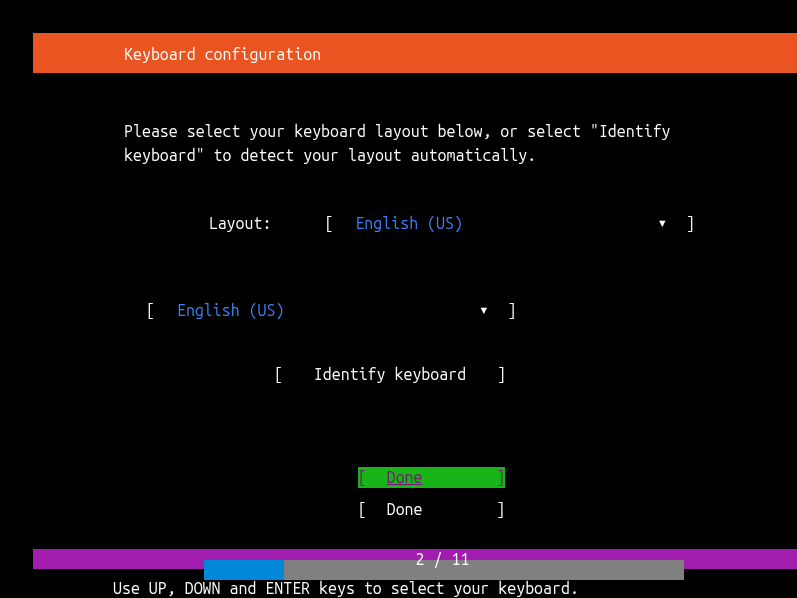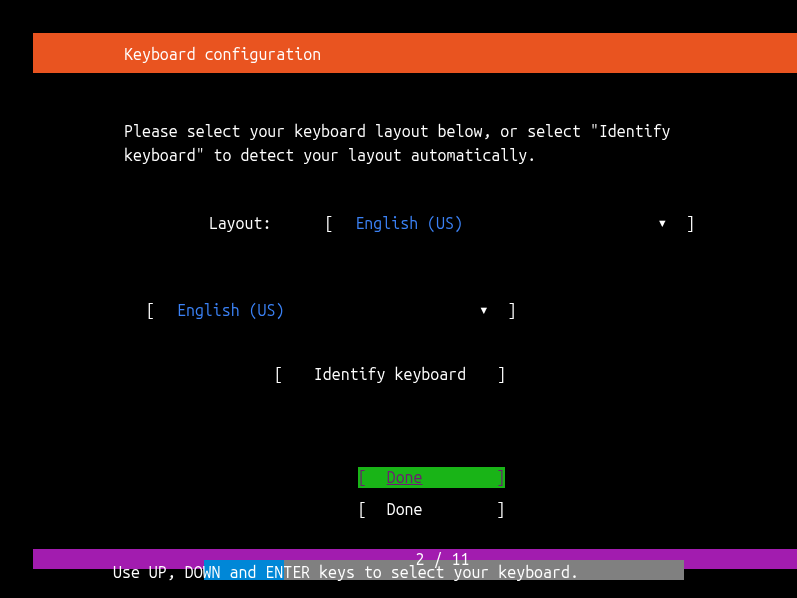--- a/index.html
+++ b/index.html
@@ -115,21 +115,21 @@
     }
     .progress-text {
       position: absolute;
       width: 100%;
       text-align: center;
       color: #ffffff;
       z-index: 2;
     }
     .footer {
       position: absolute;
-      bottom: 28px;
+      bottom: 12px;
       left: 80px;
       color: #ffffff;
     }
   </style>
 </head>
 <body>
 
 <div class="header">
   <span>Keyboard configuration</span>
 </div>

